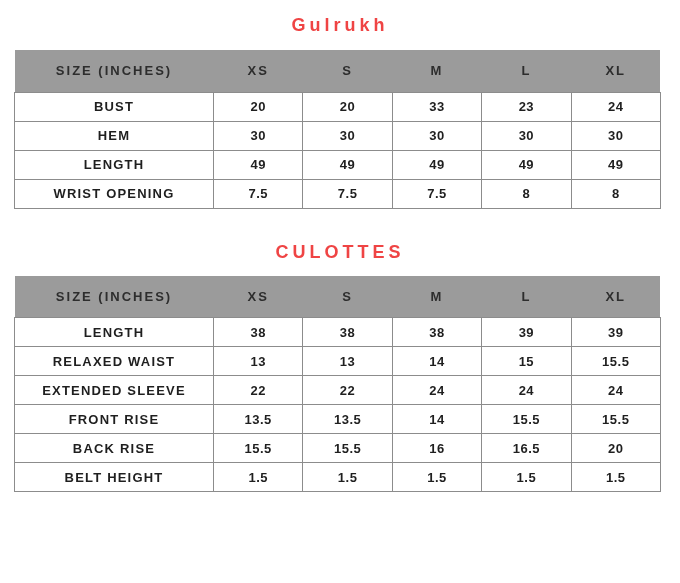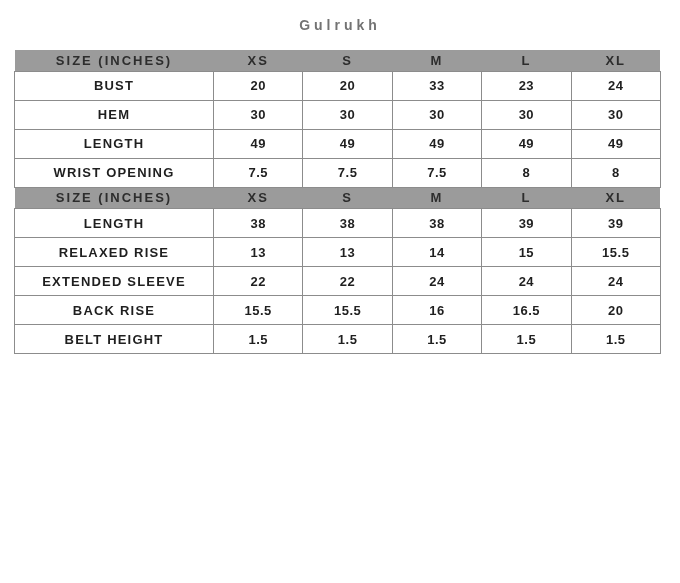--- a/index.html
+++ b/index.html
@@ -6,38 +6,38 @@
   html, body { margin: 0; padding: 0; background: #ffffff; }
   .page {
     width: 680px;
     height: 583px;
     background: #ffffff;
     font-family: "Liberation Sans", sans-serif;
     overflow: hidden;
   }
   .chart-title {
     text-align: center;
-    font-size: 14px;
+    font-size: 18px;
     font-weight: bold;
     letter-spacing: 4px;
-    color: #737373;
+    color: #ef4444;
     height: 22px;
     line-height: 22px;
   }
   .title-1 { padding-top: 0; margin: 14px 0 14px 0; }
   .title-2 { margin: 32px 0 13px 0; }
   table.size-table {
     border-collapse: collapse;
     table-layout: fixed;
     width: 646px;
     margin-left: 14px;
   }
   table.size-table th {
     background: #9b9b9b;
-    height: 21px;
+    height: 42px;
     font-size: 13px;
     font-weight: bold;
     letter-spacing: 2px;
     color: #2d2d2d;
     border: none;
     text-align: center;
     padding: 0;
   }
   table.size-table td {
     border: 1px solid #8c8c8c;
@@ -109,20 +109,21 @@
         <td class="row-label">WRIST OPENING</td>
         <td class="size-value">7.5</td>
         <td class="size-value">7.5</td>
         <td class="size-value">7.5</td>
         <td class="size-value">8</td>
         <td class="size-value">8</td>
       </tr>
     </tbody>
   </table>
 
+  <div class="chart-title title-2">CULOTTES</div>
 
   <table class="size-table">
     <colgroup>
       <col class="label-col">
         <col class="val-col">
         <col class="val-col">
         <col class="val-col">
         <col class="val-col">
         <col class="val-col">
     </colgroup>
@@ -139,34 +140,42 @@
     <tbody>
       <tr>
         <td class="row-label">LENGTH</td>
         <td class="size-value">38</td>
         <td class="size-value">38</td>
         <td class="size-value">38</td>
         <td class="size-value">39</td>
         <td class="size-value">39</td>
       </tr>
       <tr>
-        <td class="row-label">RELAXED RISE</td>
+        <td class="row-label">RELAXED WAIST</td>
         <td class="size-value">13</td>
         <td class="size-value">13</td>
         <td class="size-value">14</td>
         <td class="size-value">15</td>
         <td class="size-value">15.5</td>
       </tr>
       <tr>
         <td class="row-label">EXTENDED SLEEVE</td>
         <td class="size-value">22</td>
         <td class="size-value">22</td>
         <td class="size-value">24</td>
         <td class="size-value">24</td>
         <td class="size-value">24</td>
+      </tr>
+      <tr>
+        <td class="row-label">FRONT RISE</td>
+        <td class="size-value">13.5</td>
+        <td class="size-value">13.5</td>
+        <td class="size-value">14</td>
+        <td class="size-value">15.5</td>
+        <td class="size-value">15.5</td>
       </tr>
       <tr>
         <td class="row-label">BACK RISE</td>
         <td class="size-value">15.5</td>
         <td class="size-value">15.5</td>
         <td class="size-value">16</td>
         <td class="size-value">16.5</td>
         <td class="size-value">20</td>
       </tr>
       <tr>

